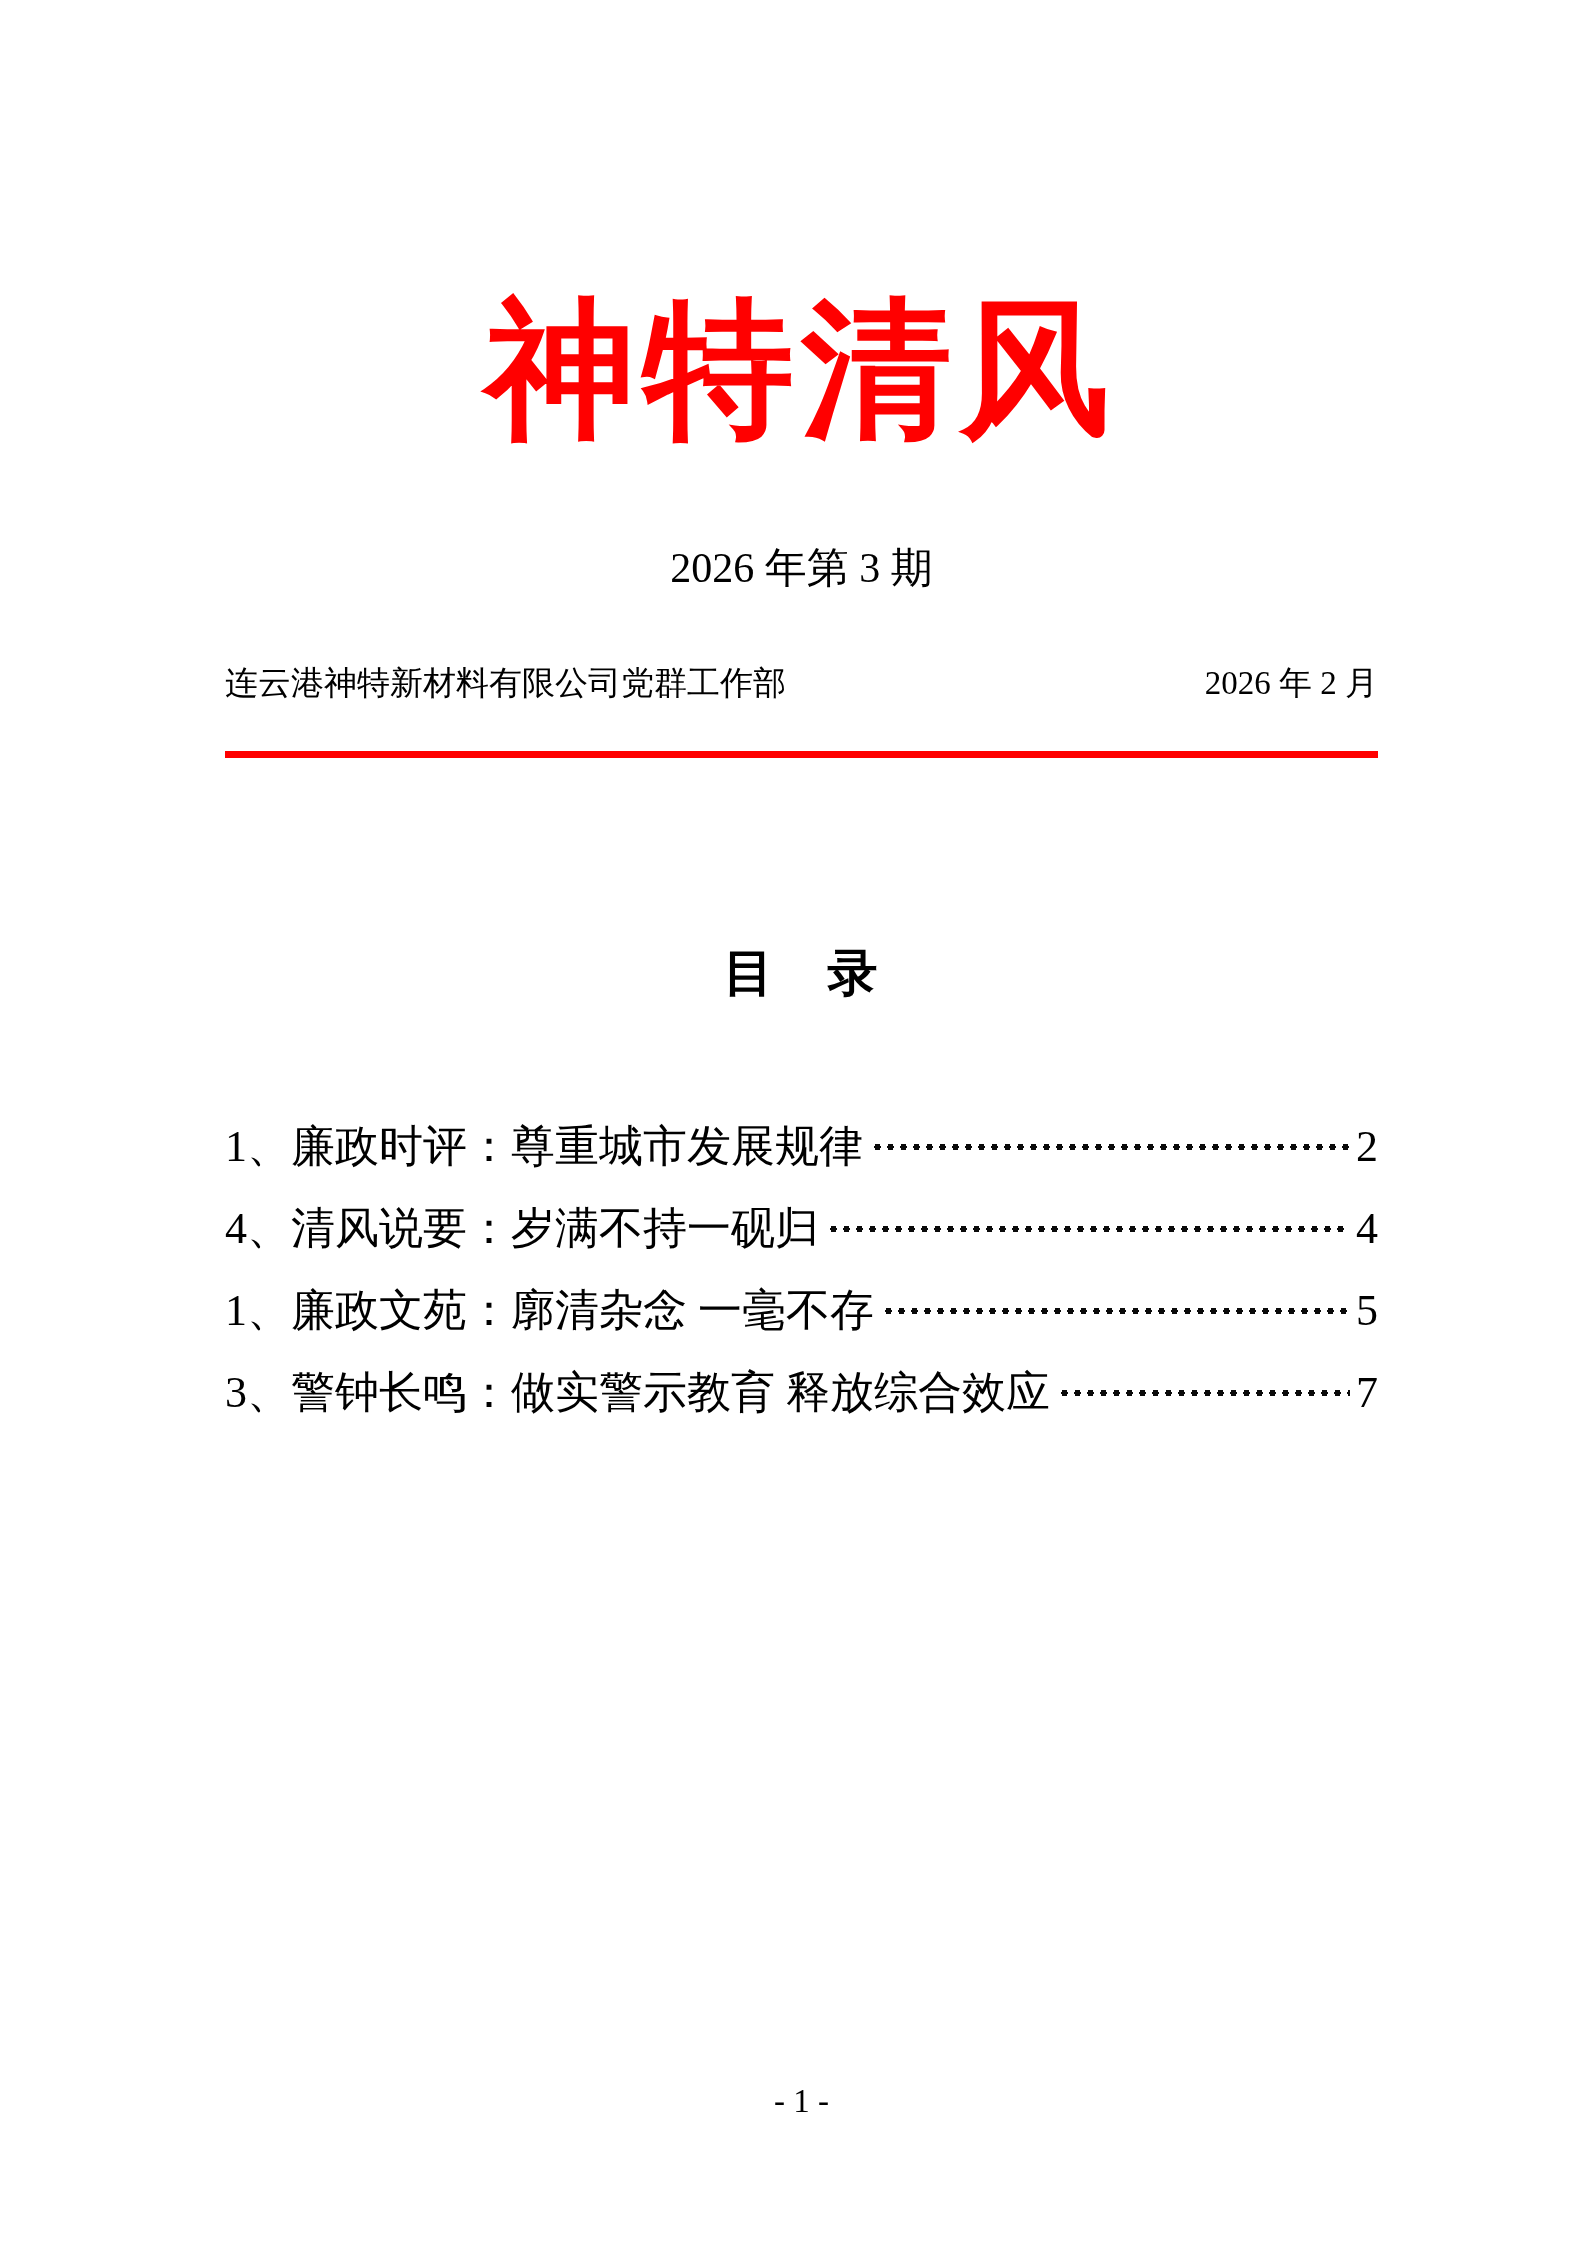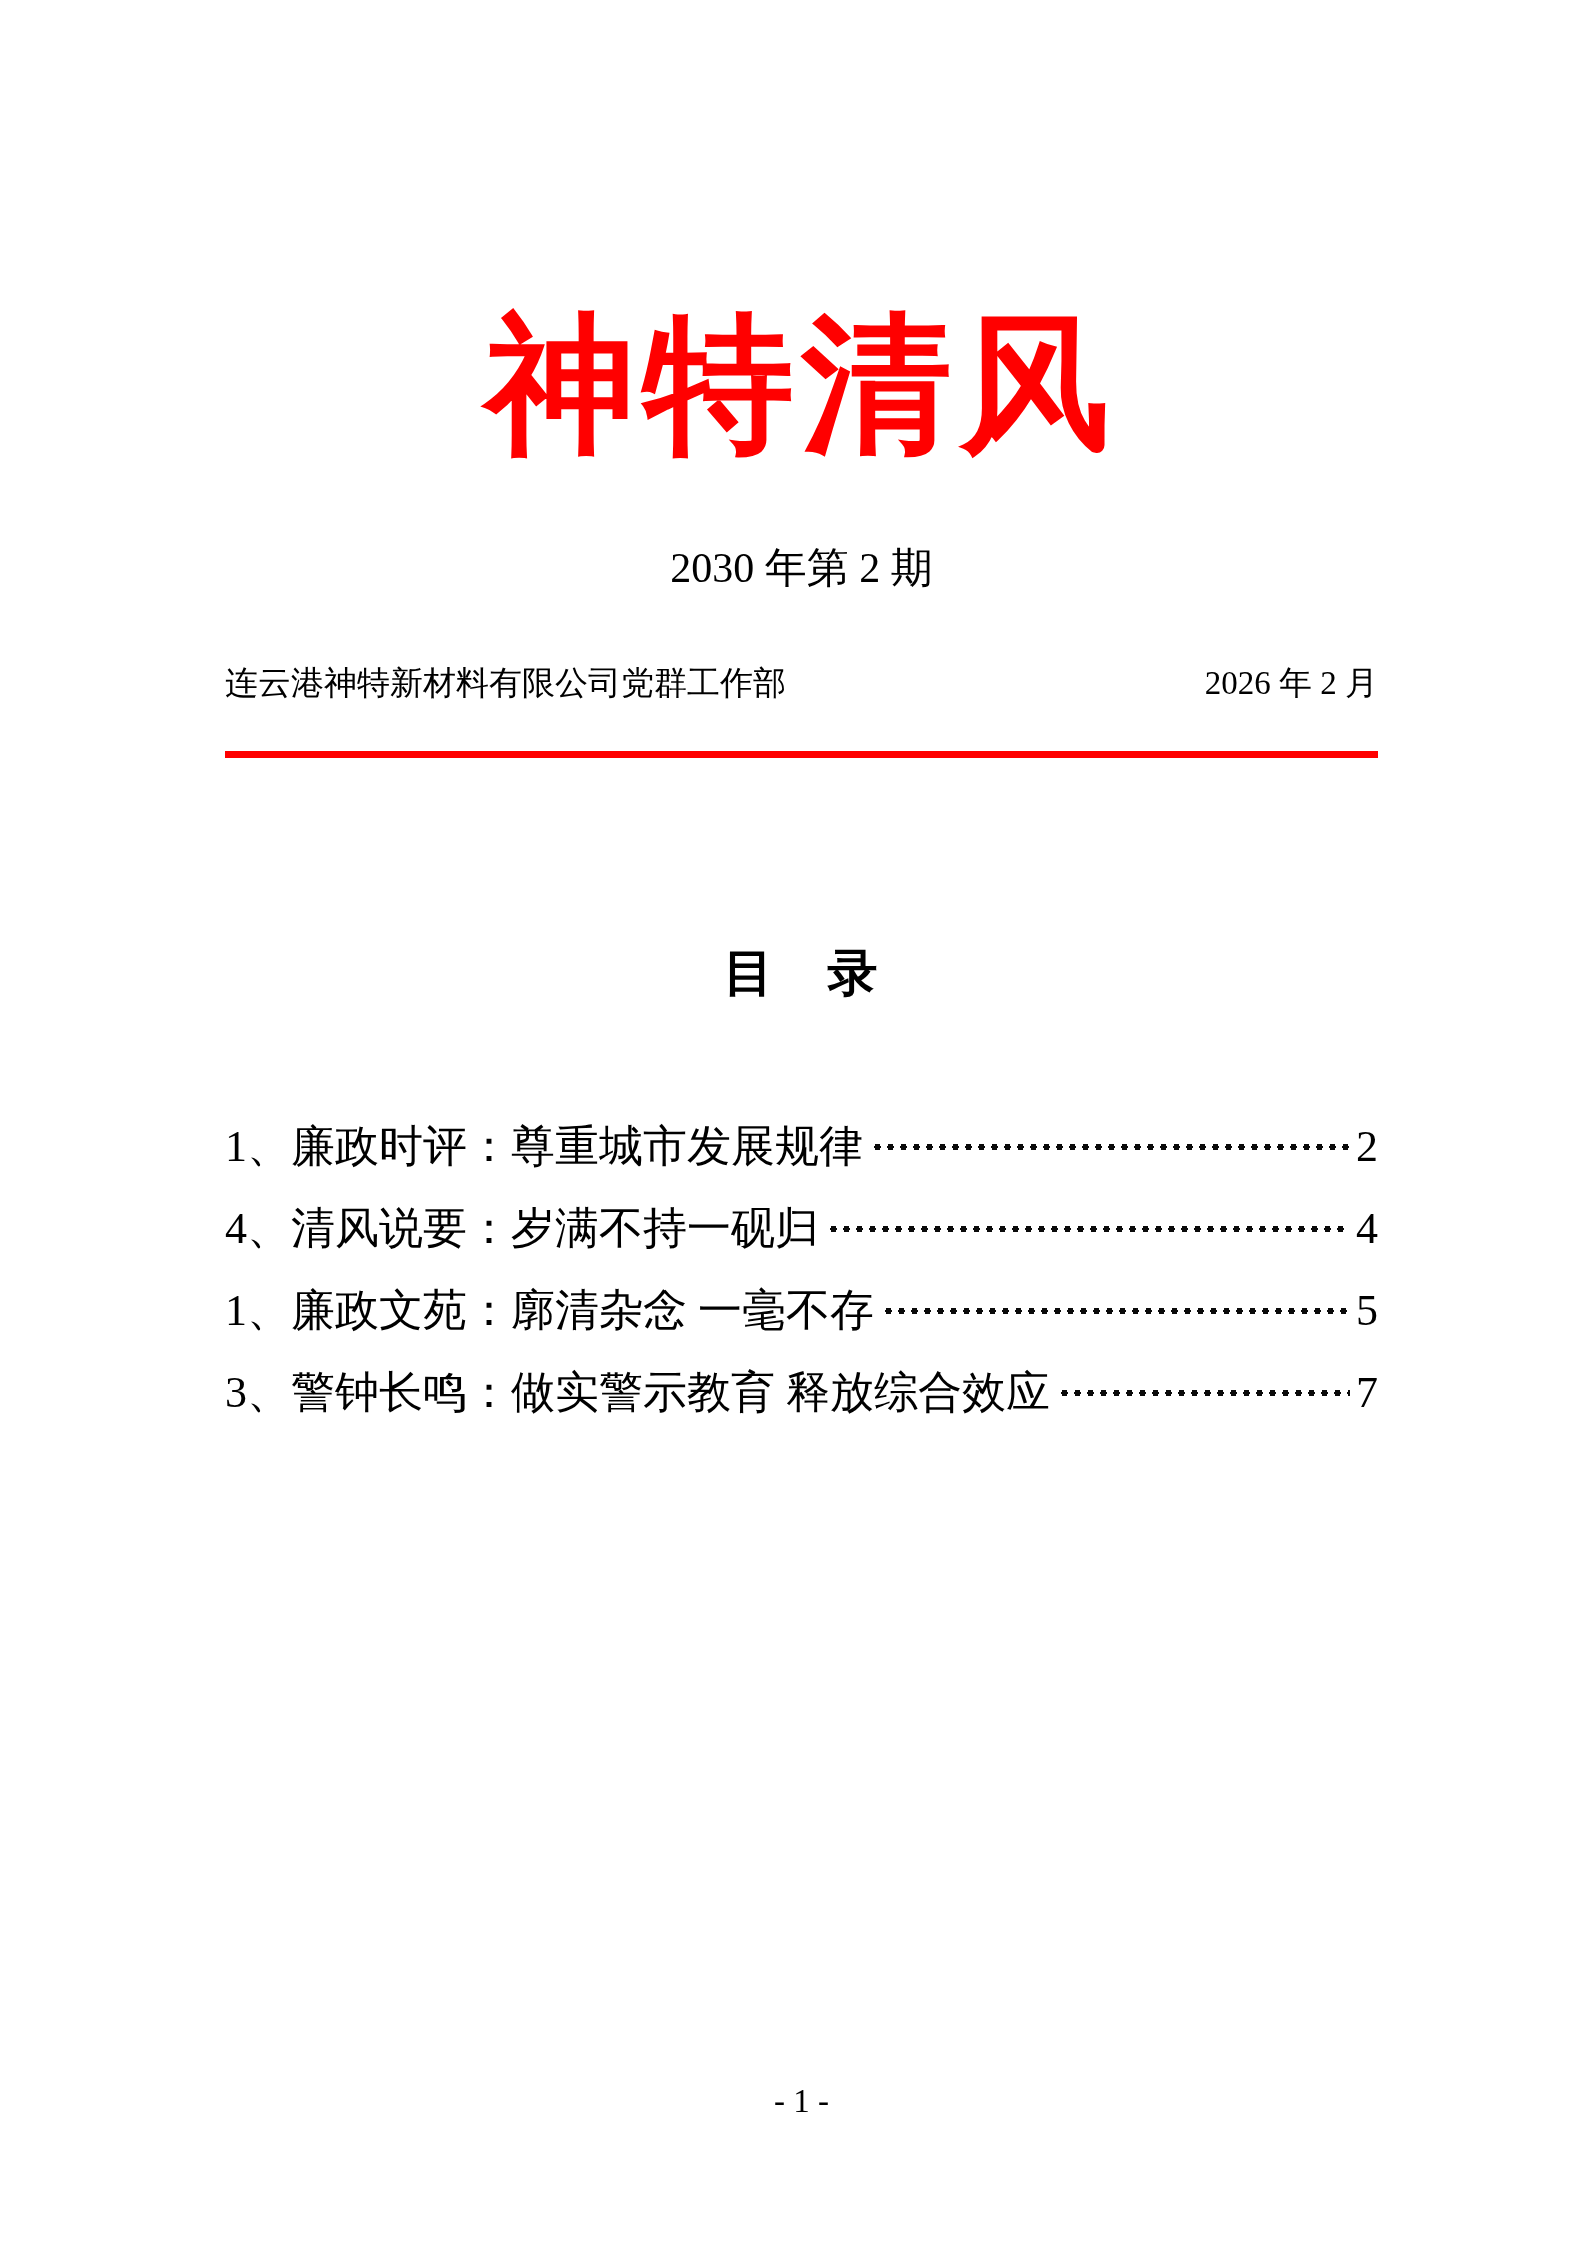--- a/index.html
+++ b/index.html
@@ -119,23 +119,23 @@
     font-size: 33px;
     line-height: 1.2;
   }
 </style>
 </head>
 <body>
 
 <div class="page">
   <div class="content">
 
-    <div class="masthead-title" style="color: rgb(255, 0, 0); margin-top: 15px;">神特清风</div>
+    <div class="masthead-title" style="color: rgb(255, 0, 0);">神特清风</div>
 
-    <div class="issue-line">2030 年第 2 期</div>
+    <div class="issue-line">2026 年第 3 期</div>
 
     <div class="info-row">
       <span class="publisher">连云港神特新材料有限公司党群工作部</span>
       <span class="pub-date">2026 年 2 月</span>
     </div>
 
     <div class="masthead-divider" style="background-color: rgb(255, 0, 0);"></div>
 
     <div class="toc-heading">目　录</div>
 

